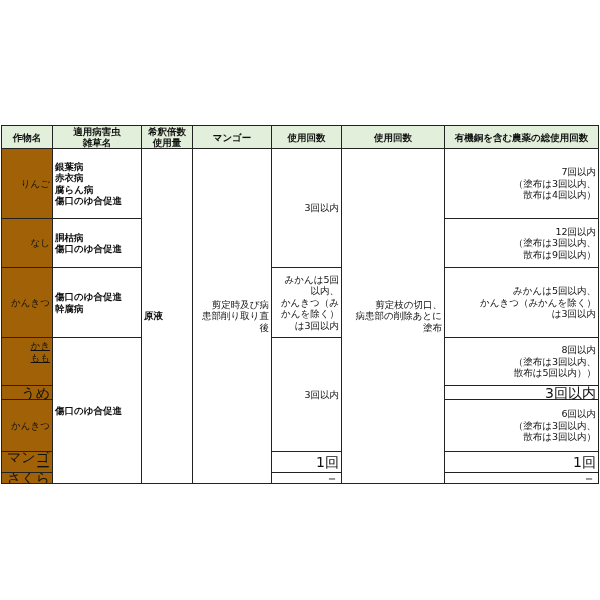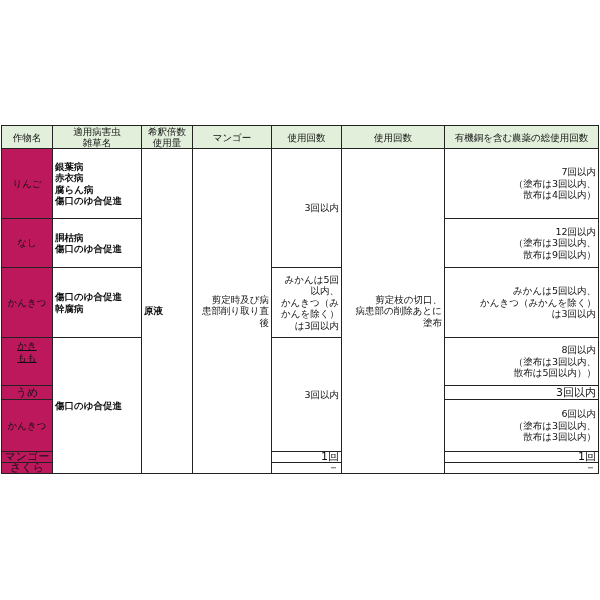--- a/index.html
+++ b/index.html
@@ -7,26 +7,26 @@
            font-family: "DejaVu Sans", sans-serif; color: #111; }
     table.pest {
       position: absolute; left: 1px; top: 125px;
       border-collapse: collapse; table-layout: fixed;
       width: 597px; font-size: 9.5px; line-height: 11.5px;
     }
     table.pest td, table.pest th {
       border: 1px solid #222; padding: 0 2px; vertical-align: middle;
       overflow: hidden; white-space: pre-line;
     }
-    table.pest th { background: #e2efda; font-weight: normal; text-align: center; height: 22px; line-height: 11px; margin-left: 16px; }
-    td.crop { background: #be185d; text-align: center; padding-left: 2px; }
+    table.pest th { background: #e2efda; font-weight: bold; text-align: center; height: 22px; line-height: 11px; margin-left: 16px; }
+    td.crop { background: #a16207; text-align: right; padding-left: 2px; }
     td.crop.top { vertical-align: top; padding-top: 2px; text-decoration: underline; }
     td.left { text-align: left; padding-left: 4px; font-weight: bold; }
     td.center { text-align: right; }
-    td.thin { height: 10px; line-height: 10px; font-size: 11px; }
+    td.thin { height: 10px; line-height: 10px; font-size: 14px; }
   </style>
 </head>
 <body>
 
 <table class="pest">
   <colgroup>
     <col style="width:51px">
       <col style="width:89px">
       <col style="width:51px">
       <col style="width:79px">

